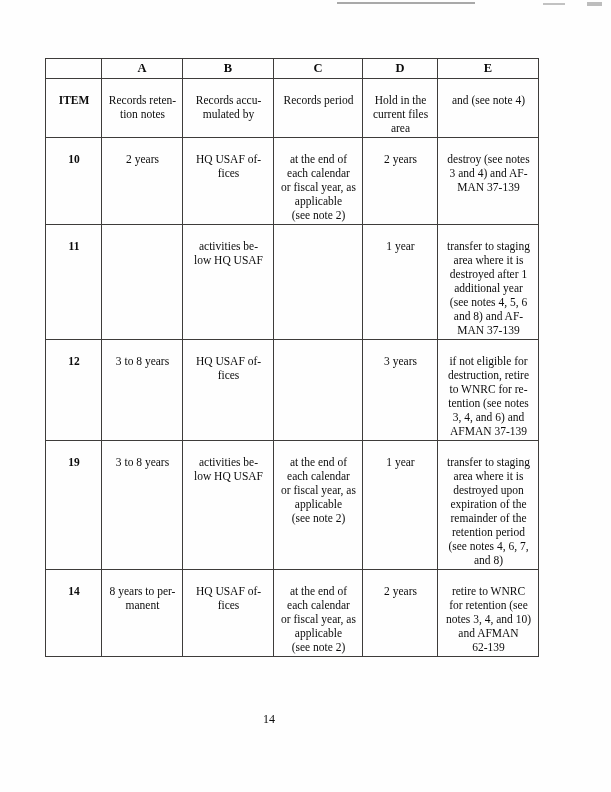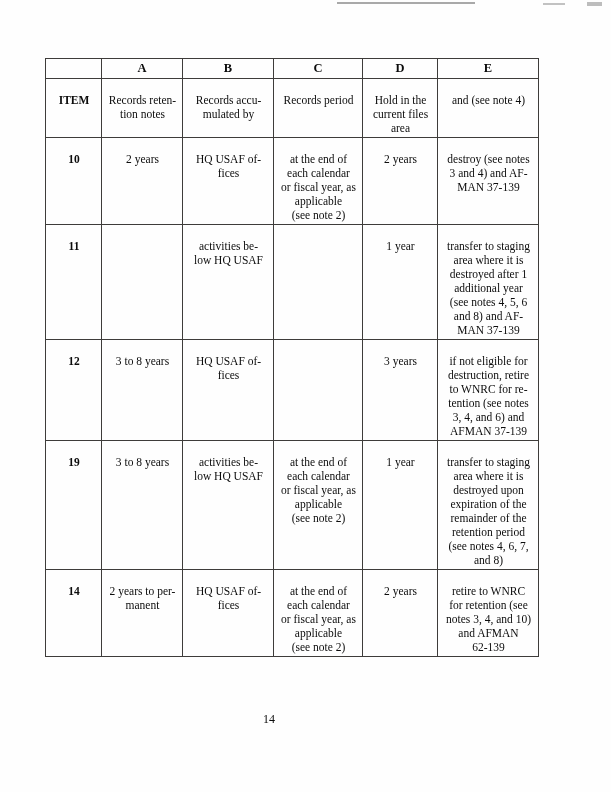--- a/index.html
+++ b/index.html
@@ -162,21 +162,21 @@
 destroyed upon
 expiration of the
 remainder of the
 retention period
 (see notes 4, 6, 7,
 and 8)</td>
     </tr>
 
     <tr class="data-row" style="height:81px">
       <td class="item-cell">14</td>
-      <td>2 years to per-
+      <td>8 years to per-
 manent</td>
       <td>HQ USAF of-
 fices</td>
       <td>at the end of
 each calendar
 or fiscal year, as
 applicable
 (see note 2)</td>
       <td>2 years</td>
       <td>retire to WNRC

